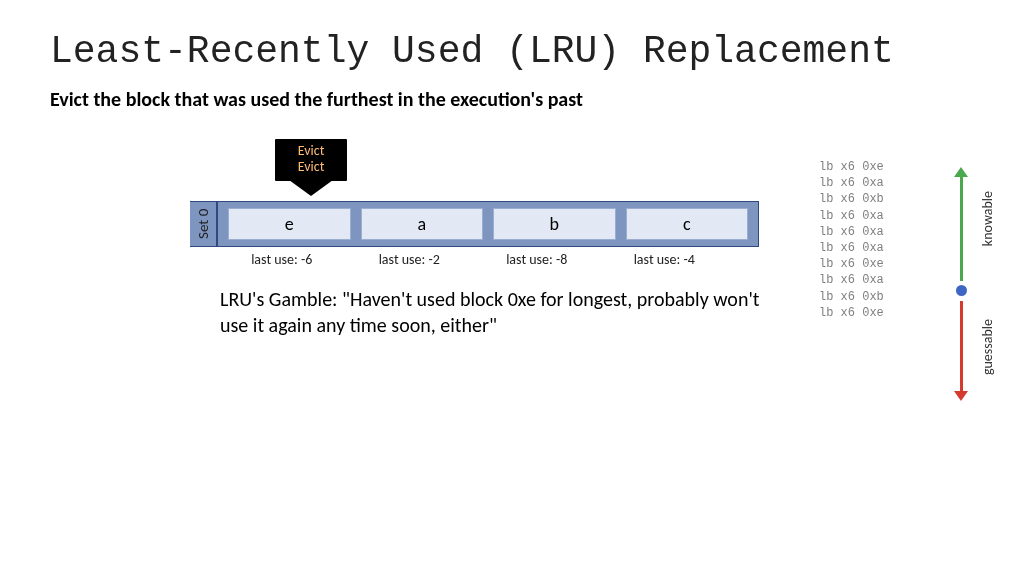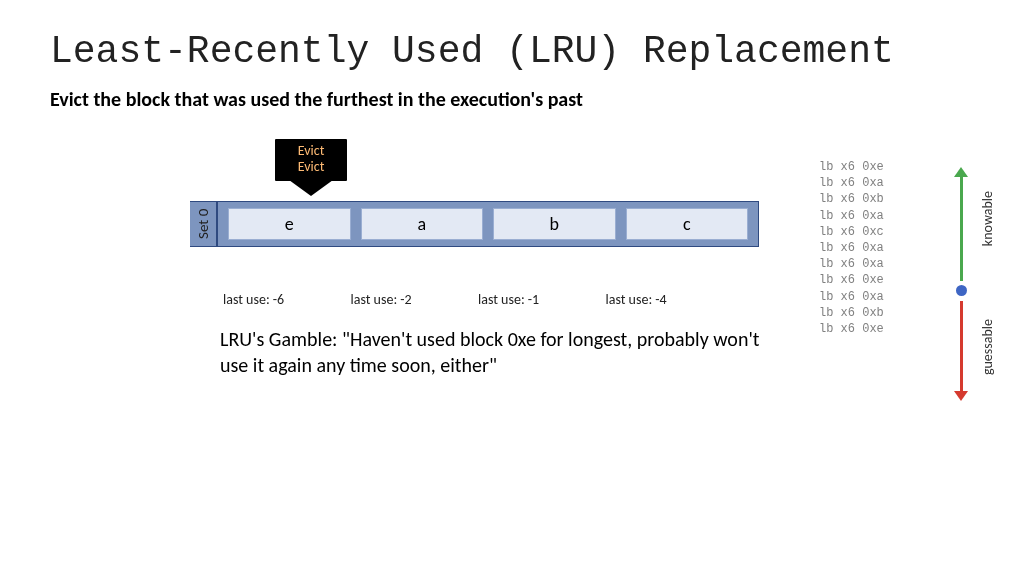--- a/index.html
+++ b/index.html
@@ -107,24 +107,23 @@
   .last-use-row {
     display: flex;
     gap: 10px;
     margin-left: 23px;
     padding: 4px 10px 0 10px;
     max-width: 520px;
     box-sizing: border-box;
   }
   .last-use-row > div {
     flex: 1;
-    text-align: left;
+    text-align: center;
     font-size: 14px;
     color: #222;
-    margin-top: 40px;
   }
   .gamble {
     margin: 18px 0 0 30px;
     font-size: 20px;
     max-width: 560px;
     line-height: 1.3;
   }
   .trace-col {
     width: 155px;
     position: relative;
@@ -229,34 +228,33 @@
           <div class="way">e</div>
           <div class="way">a</div>
           <div class="way">b</div>
           <div class="way">c</div>
         </div>
       </div>
 
       <div class="last-use-row">
         <div>last use: -6</div>
         <div>last use: -2</div>
-        <div>last use: -1</div>
+        <div>last use: -8</div>
         <div>last use: -4</div>
       </div>
 
       <div class="gamble">LRU's Gamble: "Haven't used block 0xe for longest, probably won't use it again any time soon, either"</div>
     </div>
 
     <div class="trace-col">
       <div class="trace-list">
         <div>lb x6 0xe</div>
         <div>lb x6 0xa</div>
         <div>lb x6 0xb</div>
         <div>lb x6 0xa</div>
-        <div>lb x6 0xc</div>
         <div>lb x6 0xa</div>
         <div>lb x6 0xa</div>
         <div>lb x6 0xe</div>
         <div>lb x6 0xa</div>
         <div>lb x6 0xb</div>
         <div>lb x6 0xe</div>
       </div>
       <div class="arrow-rail">
         <div class="rail-up-head"></div>
         <div class="rail-up"></div>

